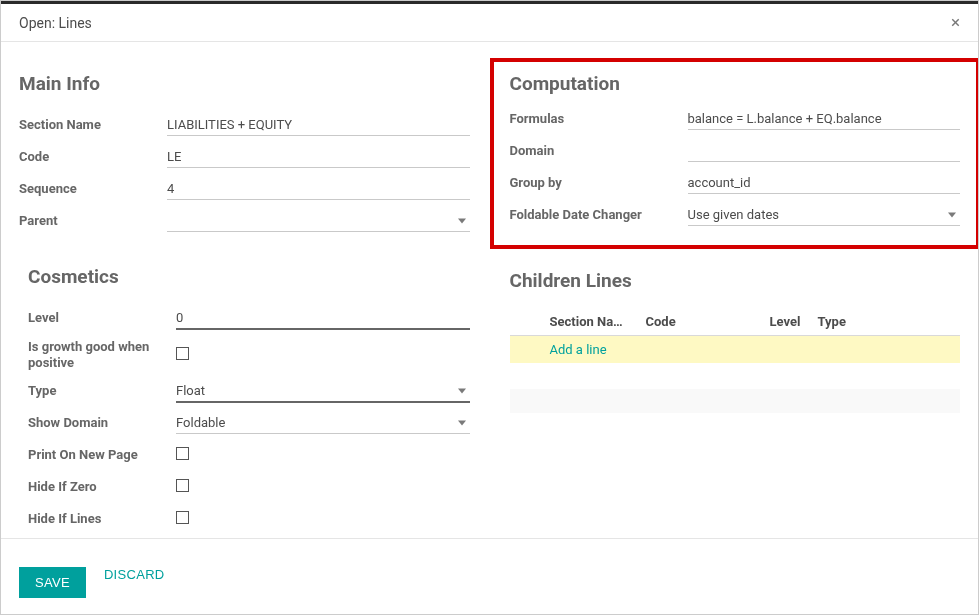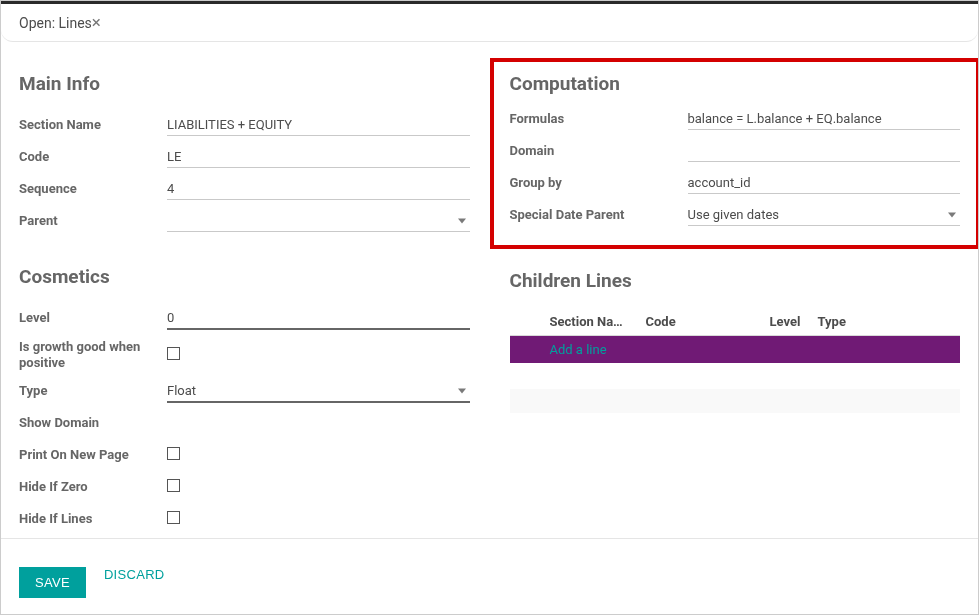--- a/index.html
+++ b/index.html
@@ -1,42 +1,42 @@
 <!DOCTYPE html>
 <html><head>
 <meta charset="utf-8">
 <style>
   * { box-sizing: border-box; margin: 0; padding: 0; }
   body { font-family: -apple-system, BlinkMacSystemFont, "Segoe UI", Roboto, "Helvetica Neue", Arial, sans-serif; font-size: 13px; color: #4c4c4c; background: #fff; }
   .modal { width: 979px; height: 615px; background: #fff; border: 1px solid #ccc; position: relative; display: flex; flex-direction: column; }
   .dark-strip { height: 3px; background: #2a2a2a; }
-  .header { display: flex; align-items: center; padding: 10px 18px; border-bottom: 1px solid #e5e5e5; border-radius: 12px; }
+  .header { display: flex; justify-content: space-between; align-items: center; padding: 10px 18px; border-bottom: 1px solid #e5e5e5; }
   .header-title { font-size: 14px; color: #4c4c4c; }
   .close-icon { color: #777; font-size: 17px; cursor: pointer; line-height: 1; }
   .body { flex: 1; padding: 30px 18px 10px 18px; display: flex; gap: 40px; overflow: auto; }
   .col { flex: 1; min-width: 0; }
   h2 { font-size: 19px; font-weight: 700; color: #666; margin-bottom: 16px; }
-  .section + .section { margin-top: 30px; }
+  .section + .section { margin-top: 30px; margin-left: 9px; }
   .row { display: flex; align-items: center; min-height: 28px; margin-bottom: 4px; }
   .row .label { width: 148px; flex-shrink: 0; font-weight: 700; color: #666; font-size: 13px; line-height: 1.2; }
   .row .label.multiline { padding-top: 3px; padding-bottom: 3px; }
   .row .value { flex: 1; position: relative; }
   .input-text, .input-select { width: 100%; border: none; border-bottom: 1px solid #c9c9c9; padding: 3px 0; font-size: 13px; color: #4c4c4c; background: transparent; outline: none; font-family: inherit; }
   .select-wrap { position: relative; }
   .select-wrap::after { content: ""; position: absolute; right: 4px; top: 50%; transform: translateY(-50%); border-left: 4px solid transparent; border-right: 4px solid transparent; border-top: 5px solid #7a7a7a; pointer-events: none; }
   .highlight-box { border: 4px solid #d40000; padding: 10px 16px 12px 16px; margin: -14px -20px 20px -20px; }
   .highlight-box h2 { margin-bottom: 10px; }
   .child-table { margin-top: 12px; }
   .table-head, .table-row { display: flex; font-size: 13px; padding: 6px 0 6px 40px; }
   .table-head { border-bottom: 1px solid #d9d9d9; font-weight: 700; color: #4c4c4c; }
   .th-name { width: 96px; white-space: nowrap; overflow: hidden; text-overflow: ellipsis; }
   .th-code { width: 124px; }
   .th-level { width: 48px; }
   .th-type { flex: 1; }
-  .table-row { background: #701a75; }
+  .table-row { background: #fef9c3; }
   .add-line { color: #00a09d; cursor: pointer; padding-left: 0; }
   .gray-strip { height: 24px; background: #f9f9f9; margin-top: 26px; width: 100%; }
   .thick-under { border-bottom-width: 2px; border-bottom-color: #666; }
   .footer { border-top: 1px solid #e5e5e5; padding: 12px 18px 16px 18px; display: flex; align-items: center; gap: 18px; }
   .btn-save { background: #00a09d; color: #fff; border: none; padding: 8px 16px; font-size: 13px; font-weight: 500; cursor: pointer; letter-spacing: 0.3px; margin-top: 16px; }
   .btn-discard { background: transparent; border: none; color: #00a09d; font-size: 13px; font-weight: 500; cursor: pointer; letter-spacing: 0.3px; }
   .chk-wrap { width: 13px; height: 13px; border: 1px solid #555; display: inline-block; position: relative; }
 </style>
 </head>
 <body>
@@ -83,20 +83,21 @@
         <div class="row">
           <div class="label multiline">Is growth good when positive</div>
           <div class="value"><span class="chk-wrap"></span></div>
         </div>
         <div class="row">
           <div class="label">Type</div>
           <div class="value select-wrap"><input class="input-text thick-under" value="Float" style=""></div>
         </div>
         <div class="row">
           <div class="label">Show Domain</div>
+          <div class="value select-wrap"><input class="input-text" value="Foldable" style=""></div>
         </div>
         <div class="row">
           <div class="label">Print On New Page</div>
           <div class="value"><span class="chk-wrap"></span></div>
         </div>
         <div class="row">
           <div class="label">Hide If Zero</div>
           <div class="value"><span class="chk-wrap"></span></div>
         </div>
         <div class="row">
@@ -116,21 +117,21 @@
         </div>
         <div class="row">
           <div class="label" style="width:178px">Domain</div>
           <div class="value"><input class="input-text" value="" style=""></div>
         </div>
         <div class="row">
           <div class="label" style="width:178px">Group by</div>
           <div class="value"><input class="input-text" value="account_id" style=""></div>
         </div>
         <div class="row">
-          <div class="label" style="width:178px">Special Date Parent</div>
+          <div class="label" style="width:178px">Foldable Date Changer</div>
           <div class="value select-wrap"><input class="input-text" value="Use given dates" style=""></div>
         </div>
       </div>
 
       <div class="section">
         <h2>Children Lines</h2>
 
         <div class="child-table">
           <div class="table-head">
             <div class="th-name">Section Na…</div>

